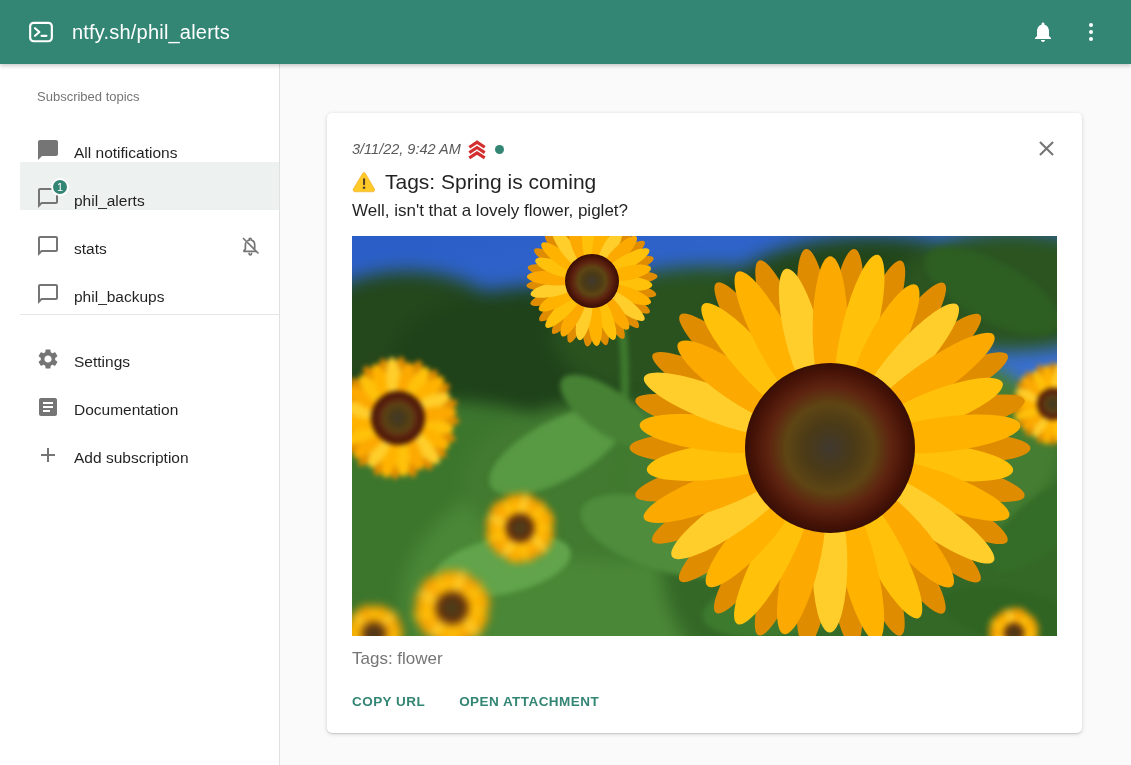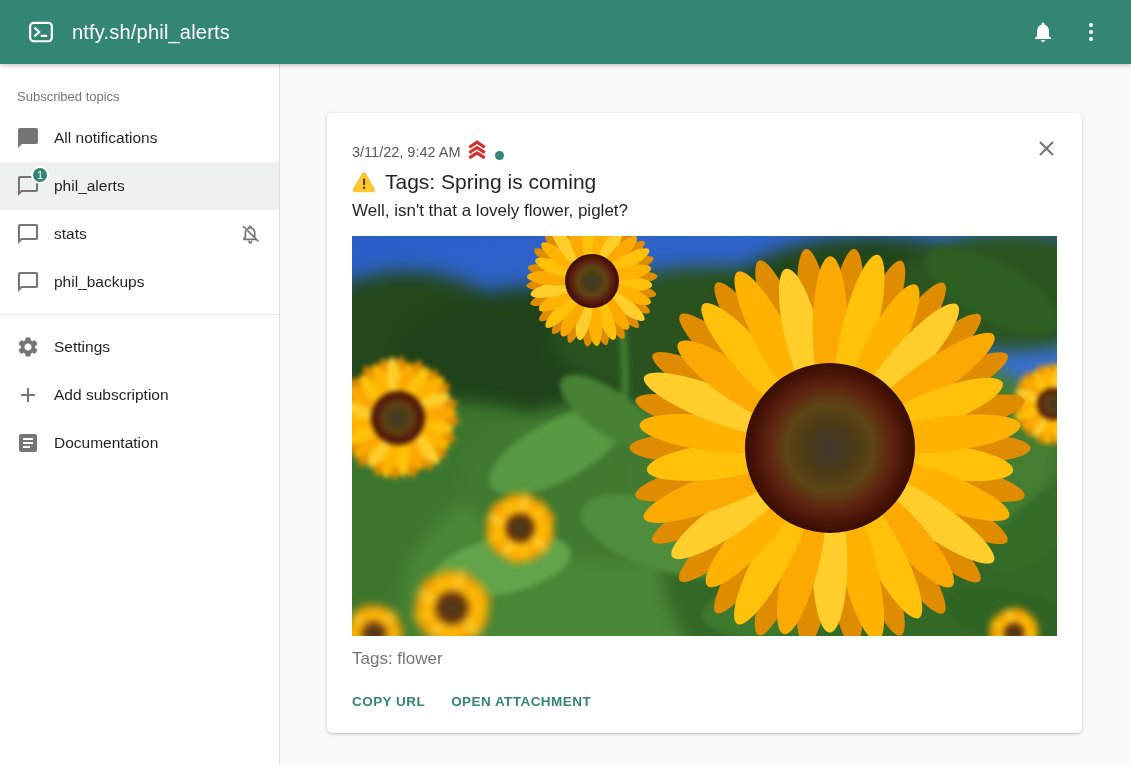--- a/index.html
+++ b/index.html
@@ -12,48 +12,48 @@
             box-shadow:0 2px 4px rgba(0,0,0,.2); z-index:20;justify-content:space-between; }
   .appbar .logo { width:26px; height:26px; flex:0 0 auto; }
   .appbar .title { font-size:20px; font-weight:500; margin-left:18px; letter-spacing:.2px; }
   .appbar .grow { flex:1; }
   .iconbtn { width:48px; height:48px; display:flex; align-items:center; justify-content:center;
              border:none; background:transparent; color:#fff; cursor:pointer; border-radius:50%; }
   .iconbtn svg { display:block; }
 
   
   .sidebar { position:absolute; top:64px; left:0; width:280px; height:701px; background:#fff;
-             border-right:1px solid #e0e0e0; z-index:10; }
+             border-right:1px solid #e0e0e0; z-index:10;padding-left:20px; }
   .section-label { padding:25px 16px 10px 17px; font-size:13px; color:#757575; }
-  .nav-item { height:48px; display:flex; align-items:center; padding:0 16px; cursor:pointer;
+  .nav-item { height:48px; display:flex; align-items:flex-end; padding:0 16px; cursor:pointer;
               font-size:15.5px; color:rgba(0,0,0,.87); position:relative; }
   .nav-item.selected { background:#edf2f0; }
   .nav-item .icn { width:24px; height:24px; margin-right:14px; position:relative; flex:0 0 auto; }
   .nav-item .icn svg { display:block; }
   .badge { position:absolute; top:-8px; right:-9px; min-width:18px; height:18px; padding:0 4px;
            background:#338574; color:#fff; font-size:11px; font-weight:500; border-radius:10px;
            display:flex; align-items:center; justify-content:center; border:2px solid #fff; }
   .right-icn { margin-left:auto; width:24px; height:24px; }
   .divider { border-top:1px solid #e6e6e6; margin:8px 0; }
 
   
   .main { position:absolute; top:64px; left:280px; width:851px; height:701px; background:#fafafa; overflow:hidden; }
   .card { position:relative; width:755px; margin:49px 0 0 47px; background:#fff; border-radius:5px;
           padding:25px 25px 22px 25px; box-shadow:0 1px 4px rgba(0,0,0,.16), 0 1px 1px rgba(0,0,0,.1); }
-  .date-row { display:flex; align-items:flex-end; font-size:14.5px; color:#595959; }
+  .date-row { display:flex; align-items:center; font-size:14.5px; color:#595959;font-style:italic; }
   .prio { width:22px; height:22px; margin-left:5px; }
   .newdot { width:9px; height:9px; border-radius:50%; background:#338574; margin-left:7px; }
   .close-btn { position:absolute; top:23px; right:23px; width:26px; height:26px; border:none;
                background:transparent; cursor:pointer; color:#757575; padding:0; }
   .ntitle { margin-top:10px; font-size:21px; font-weight:400; display:flex; align-items:center; gap:9px; }
   .ntitle .warn { width:24px; height:24px; flex:0 0 auto; }
   .nbody { margin-top:7px; font-size:17px; }
   .photo { display:block; margin-top:15px; width:705px; height:400px; cursor:pointer; }
   .tags { margin-top:13px; font-size:17px; color:#757575; }
-  .actions { margin-top:23px; display:flex; gap:26px; }
+  .actions { margin-top:23px; display:flex; gap:34px; }
   .action-btn { background:none; border:none; padding:2px 0; color:#338574; font-family:inherit;
                 font-size:13.5px; font-weight:700; letter-spacing:.45px; cursor:pointer; }
 </style>
 </head>
 <body>
 
 <header class="appbar">
   <span class="logo">
     <svg viewBox="0 0 24 24" width="26" height="26" fill="none" stroke="#fff" stroke-width="2">
       <rect x="2" y="3.5" width="20" height="17" rx="3.2"></rect>
@@ -136,33 +136,33 @@
       <svg viewBox="0 0 24 24" width="24" height="24" fill="#757575">
         <path d="M19.14 12.94c.04-.3.06-.61.06-.94 0-.32-.02-.64-.07-.94l2.03-1.58c.18-.14.23-.41.12-.61l-1.92-3.32c-.12-.22-.37-.29-.59-.22l-2.39.96c-.5-.38-1.03-.7-1.62-.94l-.36-2.54c-.04-.24-.24-.41-.48-.41h-3.84c-.24 0-.43.17-.47.41l-.36 2.54c-.59.24-1.13.57-1.62.94l-2.39-.96c-.22-.08-.47 0-.59.22L2.74 8.87c-.12.21-.08.47.12.61l2.03 1.58c-.05.3-.09.63-.09.94s.02.64.07.94l-2.03 1.58c-.18.14-.23.41-.12.61l1.92 3.32c.12.22.37.29.59.22l2.39-.96c.5.38 1.03.7 1.62.94l.36 2.54c.05.24.24.41.48.41h3.84c.24 0 .44-.17.47-.41l.36-2.54c.59-.24 1.13-.56 1.62-.94l2.39.96c.22.08.47 0 .59-.22l1.92-3.32c.12-.22.07-.47-.12-.61l-2.01-1.58zM12 15.6c-1.98 0-3.6-1.62-3.6-3.6s1.62-3.6 3.6-3.6 3.6 1.62 3.6 3.6-1.62 3.6-3.6 3.6z"></path>
       </svg>
     </span>
     <span>Settings</span>
   </div>
 
   <div class="nav-item">
     <span class="icn">
       <svg viewBox="0 0 24 24" width="24" height="24" fill="#757575">
+        <path d="M19 3H5c-1.1 0-2 .9-2 2v14c0 1.1.9 2 2 2h14c1.1 0 2-.9 2-2V5c0-1.1-.9-2-2-2zm-5 14H7v-2h7v2zm3-4H7v-2h10v2zm0-4H7V7h10v2z"></path>
+      </svg>
+    </span>
+    <span>Documentation</span>
+  </div>
+
+  <div class="nav-item">
+    <span class="icn">
+      <svg viewBox="0 0 24 24" width="24" height="24" fill="#757575">
         <path d="M19 13h-6v6h-2v-6H5v-2h6V5h2v6h6v2z"></path>
       </svg>
     </span>
     <span>Add subscription</span>
-  </div>
-
-  <div class="nav-item">
-    <span class="icn">
-      <svg viewBox="0 0 24 24" width="24" height="24" fill="#757575">
-        <path d="M19 3H5c-1.1 0-2 .9-2 2v14c0 1.1.9 2 2 2h14c1.1 0 2-.9 2-2V5c0-1.1-.9-2-2-2zm-5 14H7v-2h7v2zm3-4H7v-2h10v2zm0-4H7V7h10v2z"></path>
-      </svg>
-    </span>
-    <span>Documentation</span>
   </div>
 </nav>
 
 <main class="main">
   <section class="card">
 
     <div class="date-row">
       <span>3/11/22, 9:42 AM</span>
       <span class="prio">
         <svg viewBox="0 0 24 24" width="22" height="22" fill="none" stroke="#d32f2f" stroke-width="3.4" stroke-linecap="square">

